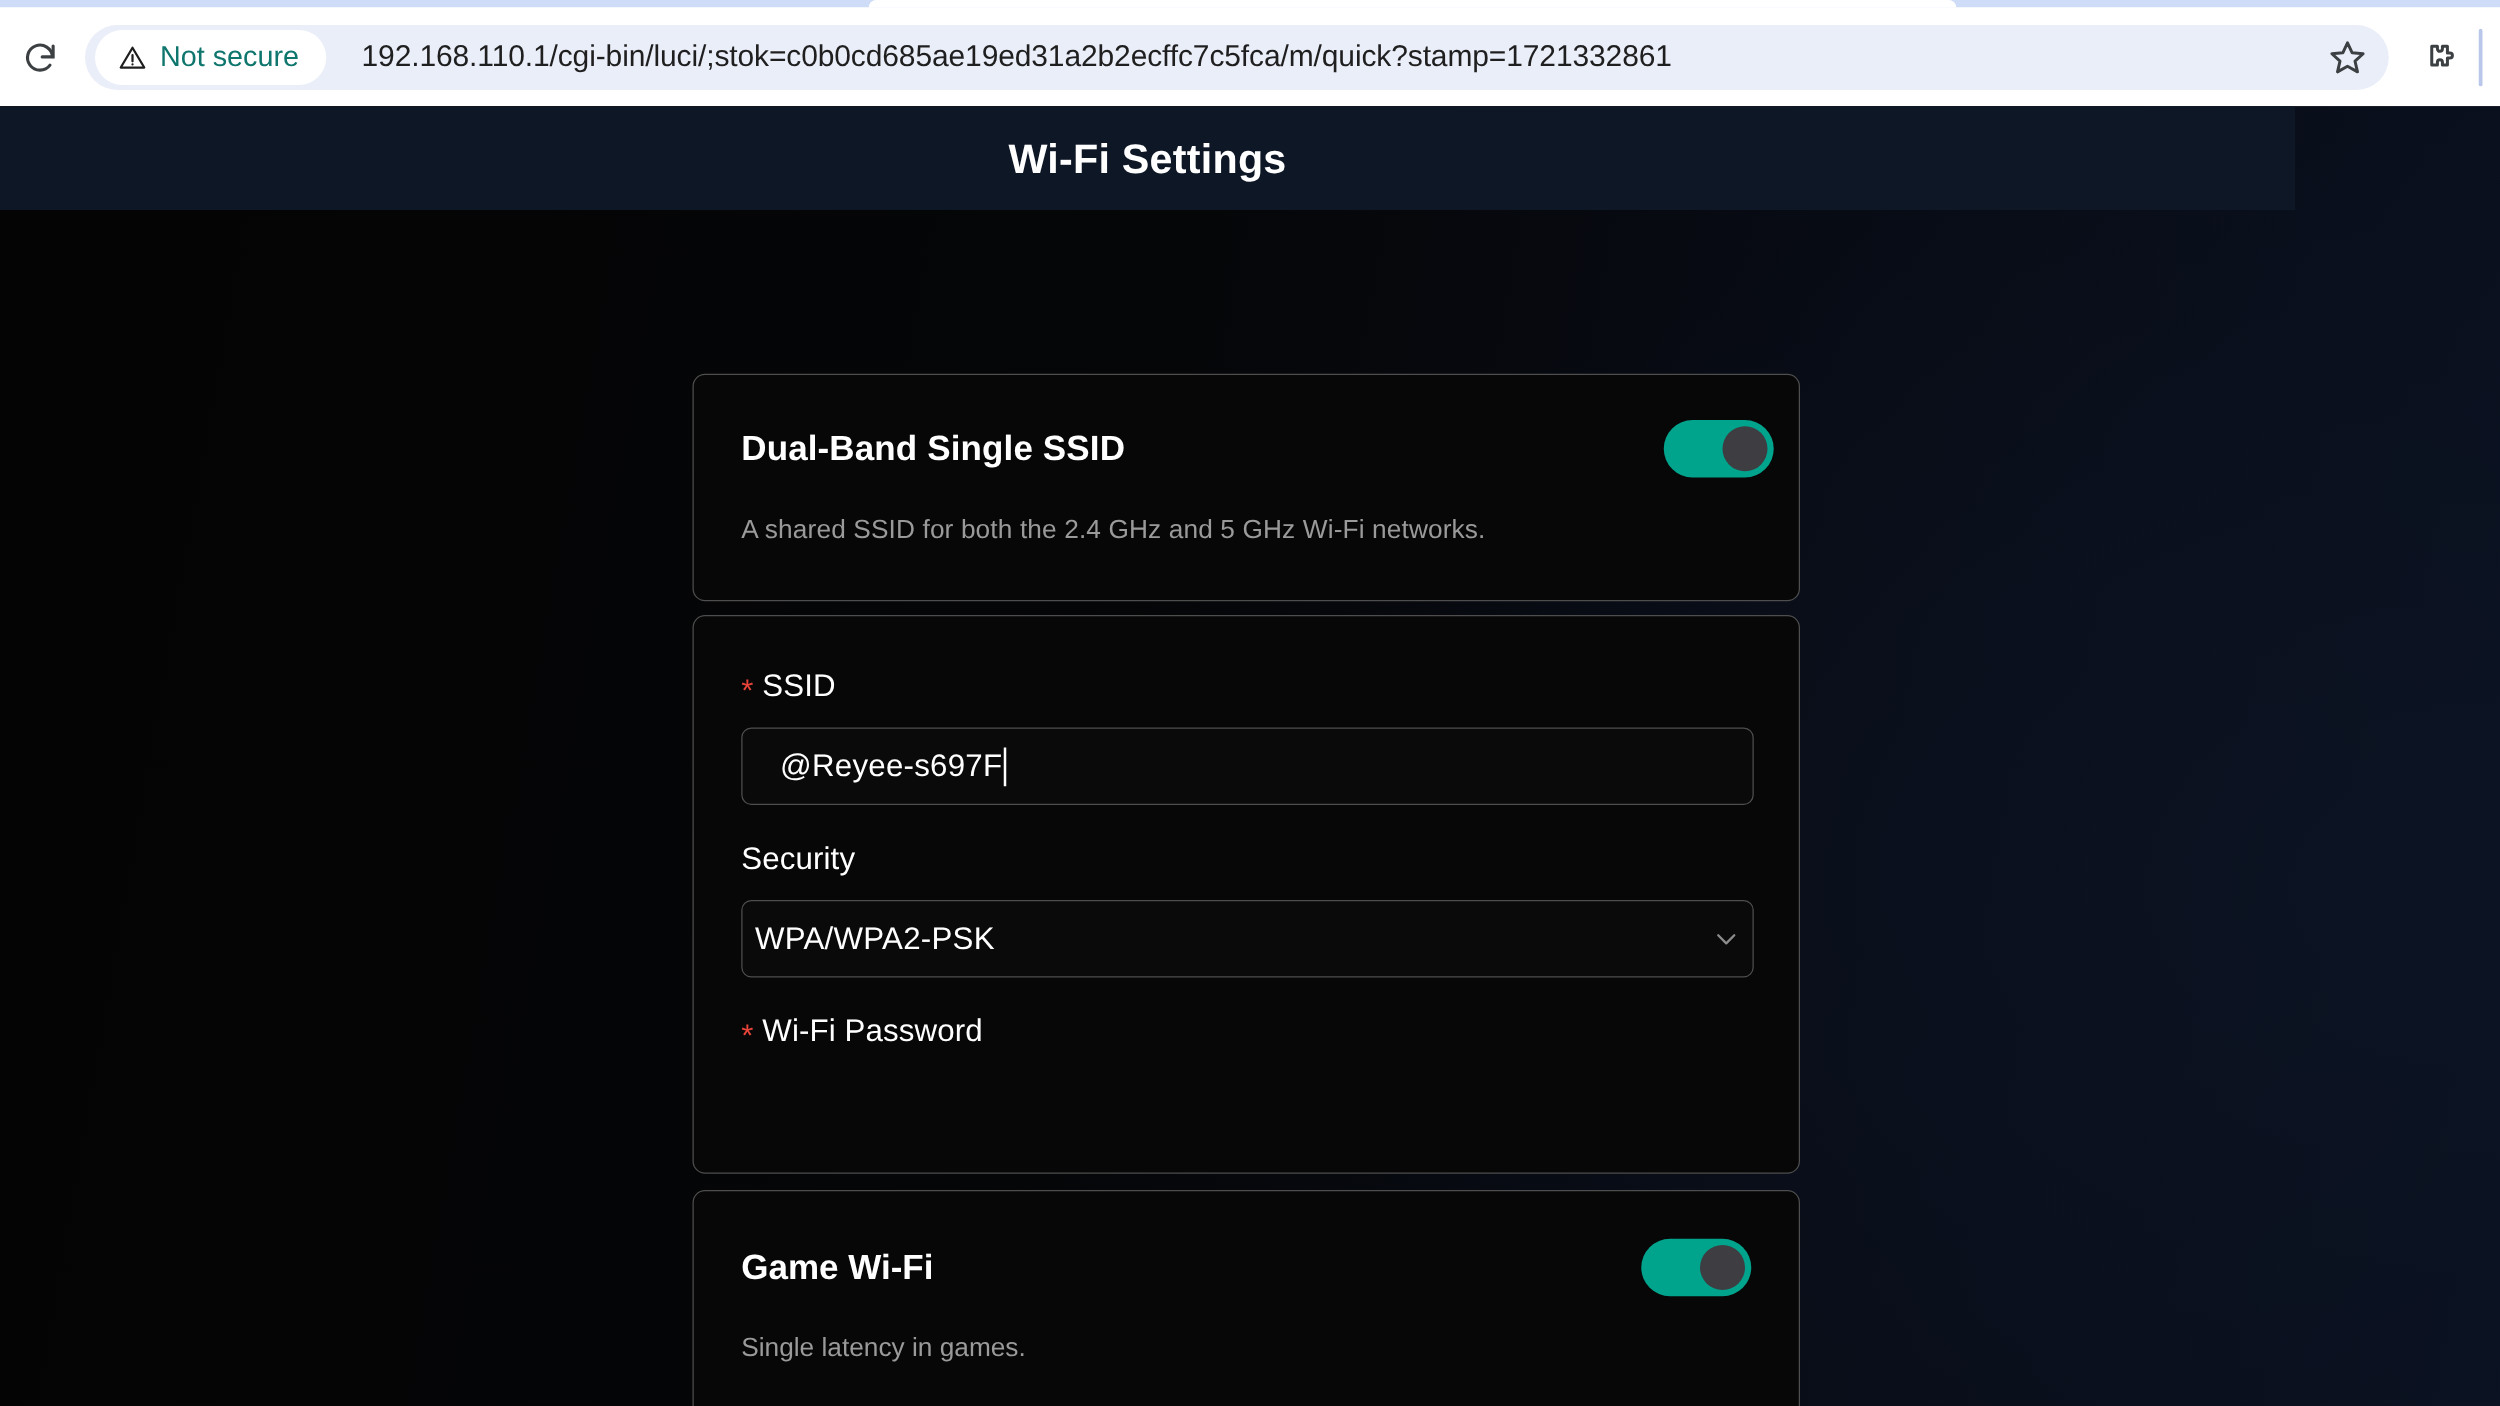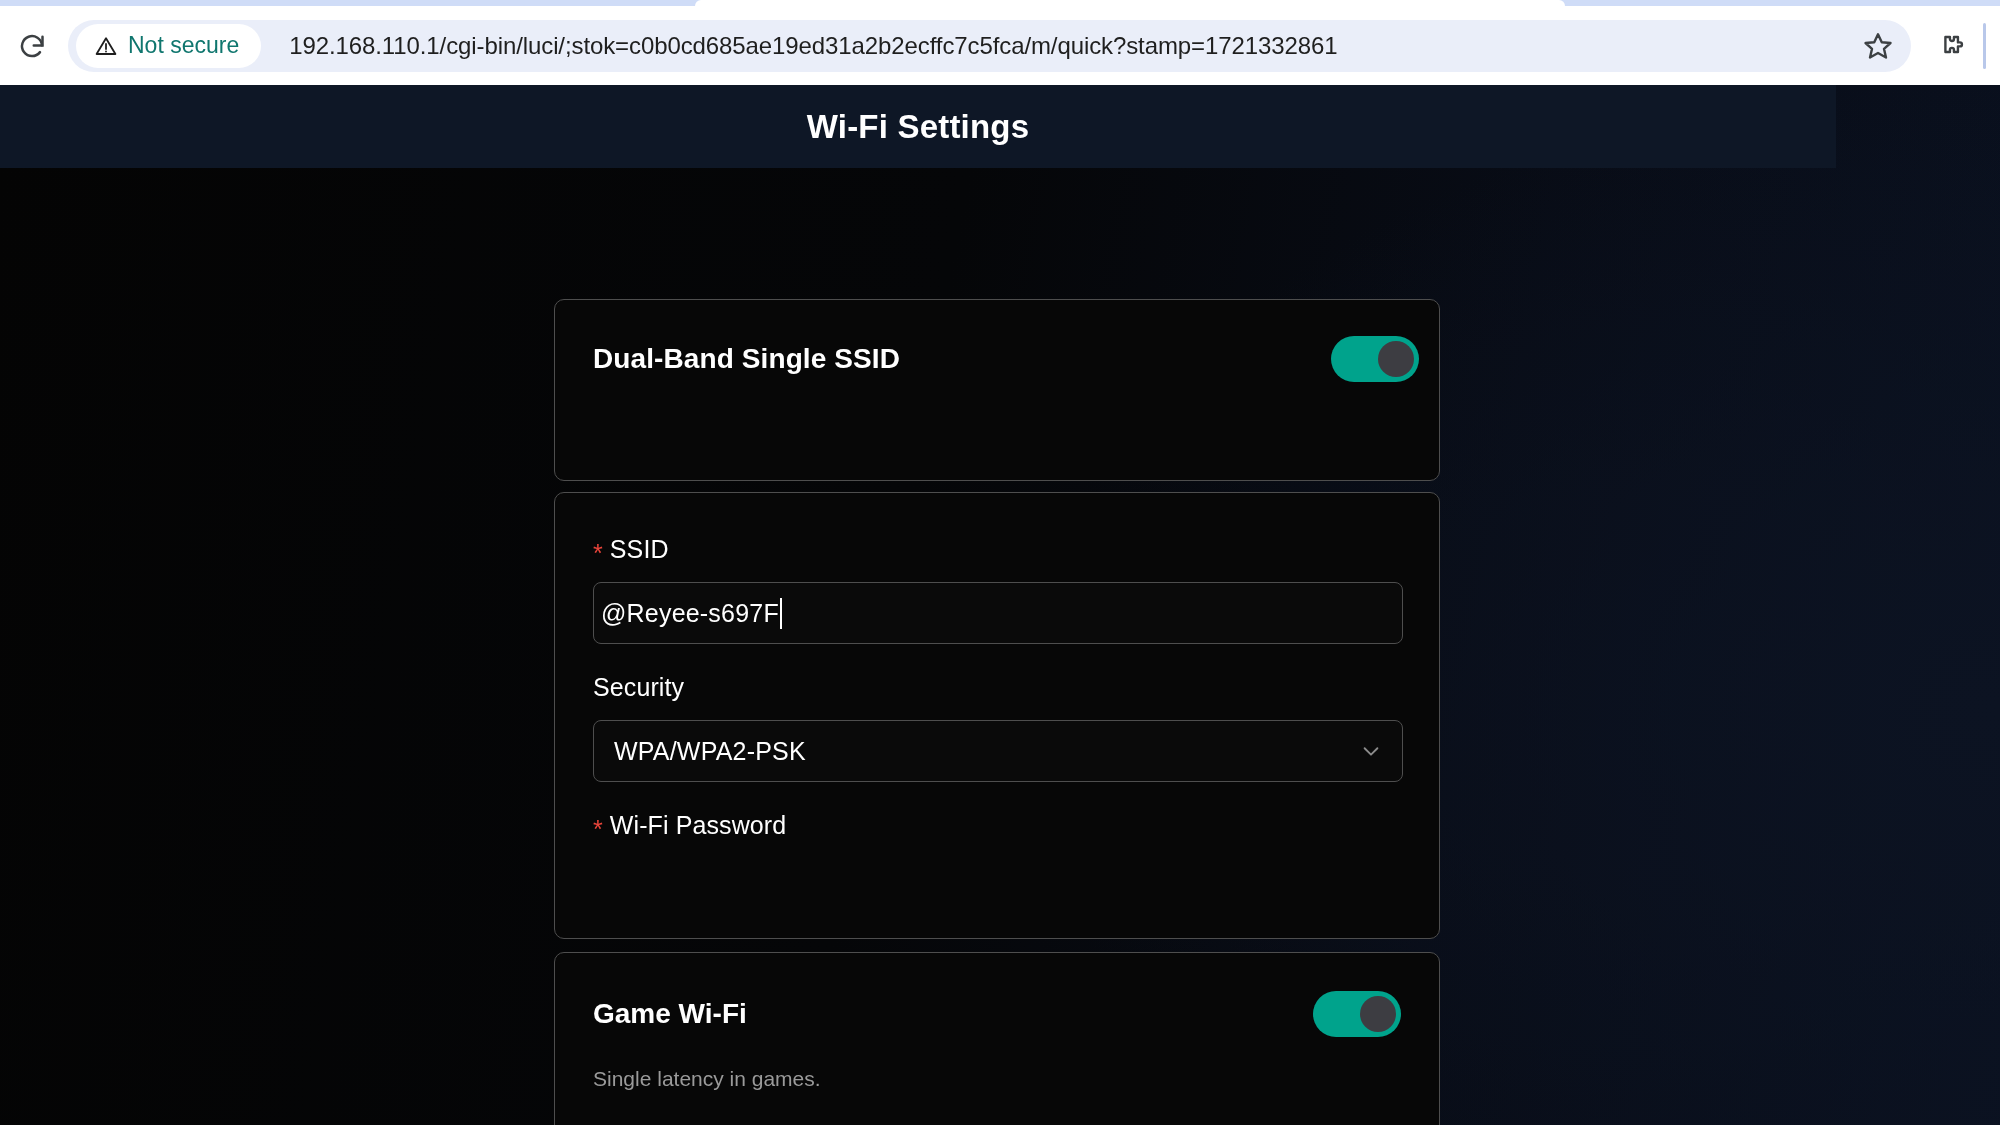--- a/index.html
+++ b/index.html
@@ -236,21 +236,21 @@
   }
 
   .input-box {
     margin-top: 18px;
     height: 62px;
     border: 1px solid #4e4e4e;
     border-radius: 8px;
     background: #0a0a0a;
     display: flex;
     align-items: center;
-    padding: 0 7px;
+    padding: 0 30px;
     position: relative;
     cursor: text;
   }
   .input-value {
     color: #ffffff;
     font-size: 25px;
     letter-spacing: 0.2px;
   }
   .input-placeholder {
     color: #8c8c8c;
@@ -273,21 +273,21 @@
 
   .select-box {
     margin-top: 18px;
     height: 62px;
     border: 1px solid #4e4e4e;
     border-radius: 8px;
     background: #0a0a0a;
     display: flex;
     align-items: center;
     justify-content: space-between;
-    padding: 0 20px;
+    padding: 0 10px;
     cursor: pointer;
   }
   .chevron {
     width: 22px; height: 22px;
     flex: 0 0 auto;
   }
   .eye-icon {
     position: absolute;
     right: 22px;
     width: 32px; height: 24px;
@@ -370,20 +370,21 @@
 
   <div class="content">
 
     <div class="card card-dualband">
       <div class="dualband-row">
         <div class="dualband-title">Dual-Band Single SSID</div>
         <div class="toggle">
           <div class="knob"></div>
         </div>
       </div>
+      <div class="dualband-desc">A shared SSID for both the 2.4 GHz and 5 GHz Wi-Fi networks.</div>
     </div>
 
     <div class="card card-wifi">
 
       <div class="field-block block-ssid">
         <div class="field-label">
           <span class="req-star">*</span>
           <span>SSID</span>
         </div>
         <div class="input-box">

